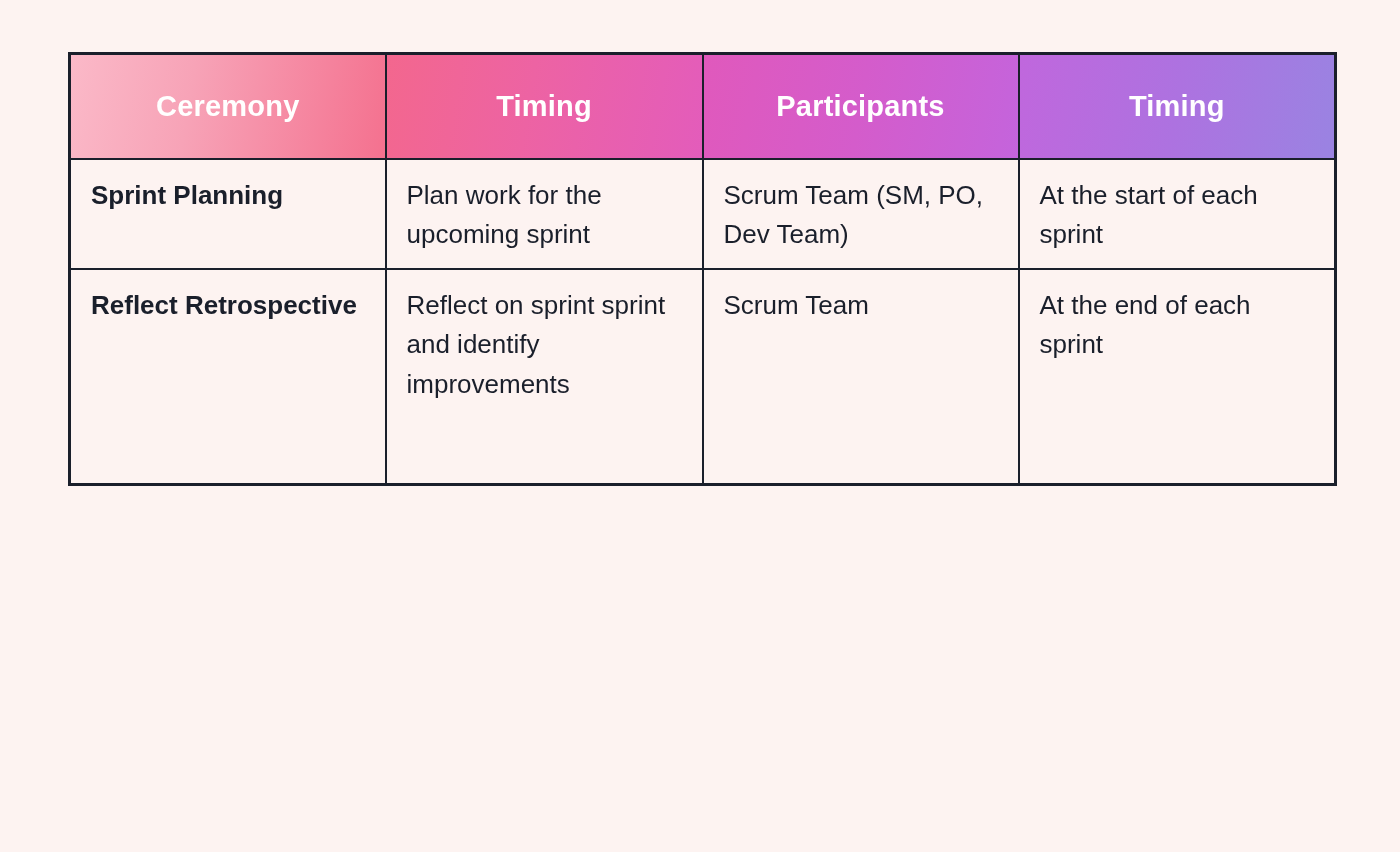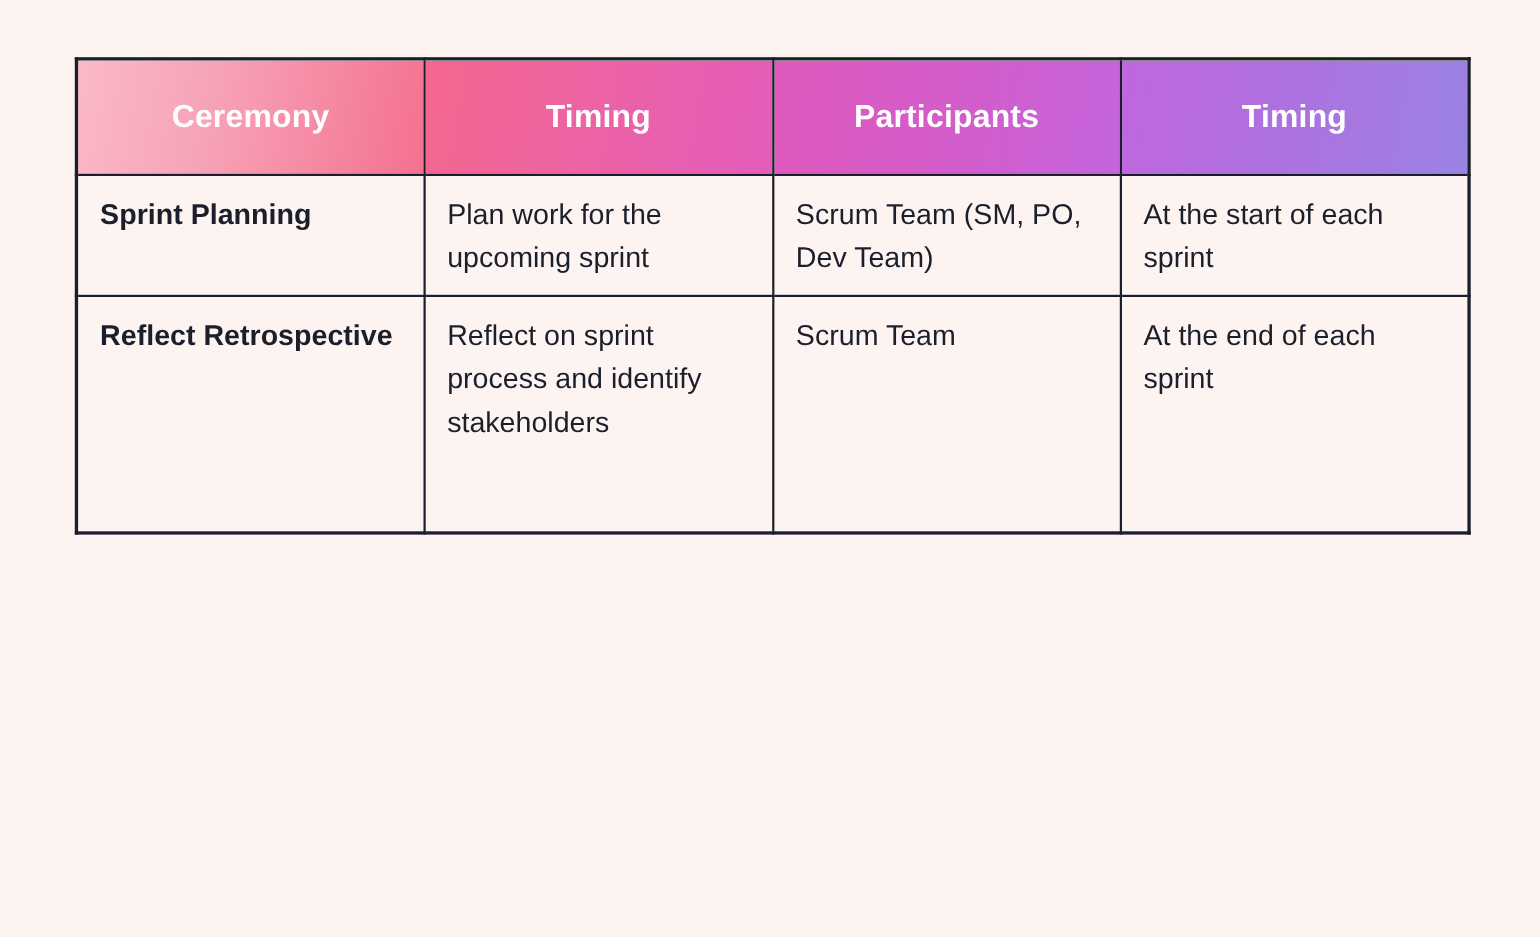--- a/index.html
+++ b/index.html
@@ -104,20 +104,20 @@
       </thead>
       <tbody>
         <tr class="row-1">
           <td class="ceremony-cell">Sprint Planning</td>
           <td>Plan work for the upcoming sprint</td>
           <td>Scrum Team (SM, PO, Dev Team)</td>
           <td>At the start of each sprint</td>
         </tr>
         <tr class="row-4">
           <td class="ceremony-cell">Reflect Retrospective</td>
-          <td>Reflect on sprint process and identify stakeholders</td>
+          <td>Reflect on sprint sprint and identify improvements</td>
           <td>Scrum Team</td>
           <td>At the end of each sprint</td>
         </tr>
       </tbody>
     </table>
   </div>
 </div>
 
 </body></html>

